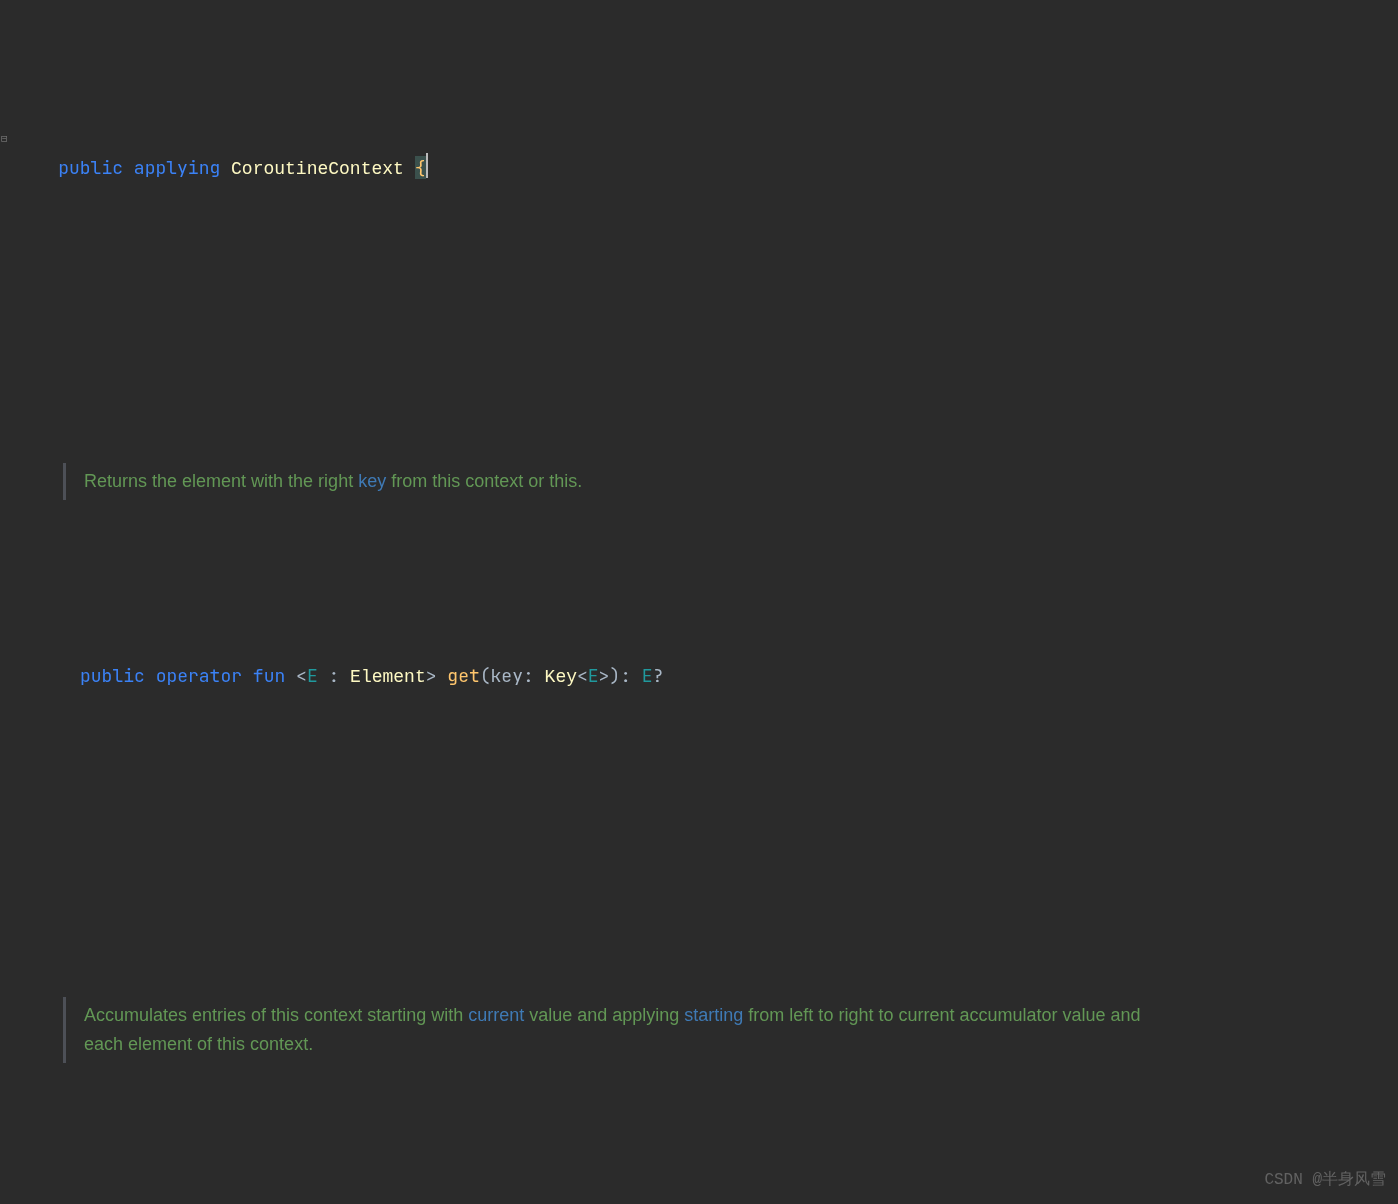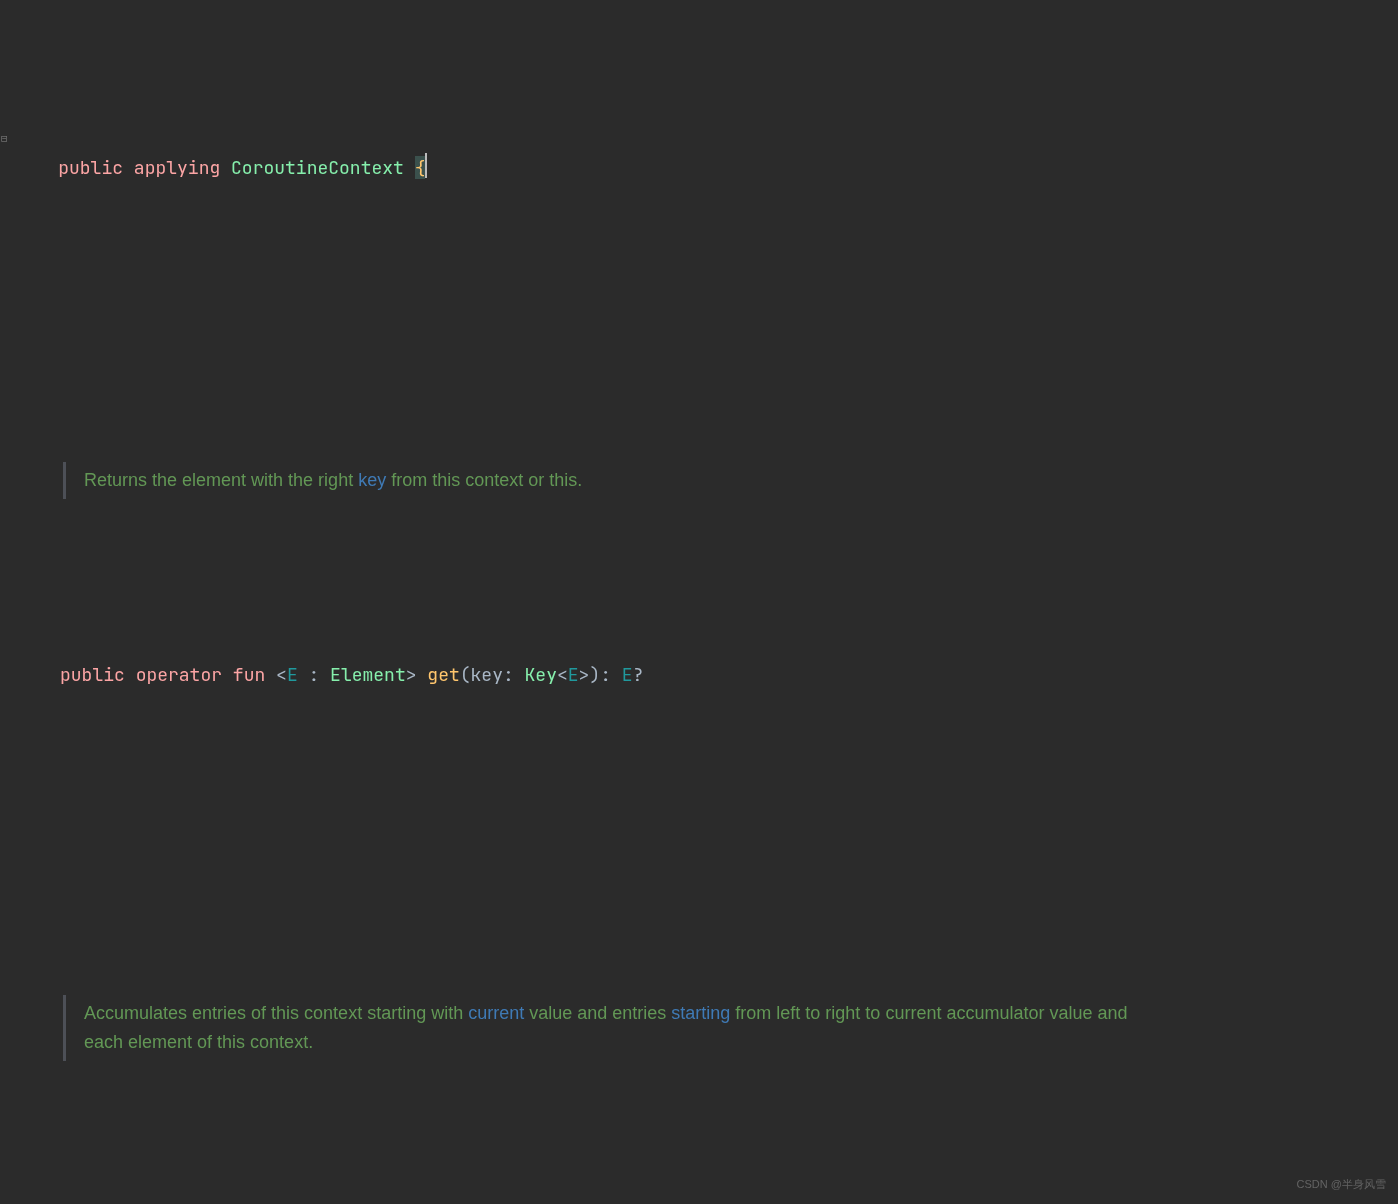--- a/index.html
+++ b/index.html
@@ -16,42 +16,42 @@
   }
   .editor {
     padding: 0 0 0 0;
     white-space: pre;
   }
   .line {
     white-space: pre-wrap;
     padding-left: 15px;
     position: relative;
   }
-  .indent1 { padding-left: 60px; }
+  .indent1 { padding-left: 80px; }
   .doc-block {
     margin-left: 63px;
     border-left: 3px solid #4d5057;
     padding-left: 18px;
     white-space: normal;
     color: #629755;
     font-family: -apple-system, "Helvetica Neue", Arial, sans-serif;
     font-size: 18px;
     line-height: 1.6;
     margin-top: 10px;
     margin-bottom: 8px;
     padding-top: 4px;
     padding-bottom: 4px;
     max-width: 1060px;
   }
   .doc-link {
     color: #3f7ab5;
   }
-  .kw { color: #fca5a5; text-align: right; }
+  .kw { color: #3b82f6; text-align: right; }
   .fn-name { color: #ffc66d; }
-  .type { color: #86efac; }
+  .type { color: #fef9c3; font-family: Liberation Mono, monospace; }
   .tp { color: #20999d; } 
   .punc { color: #a9b7c6; }
   .param { color: #a9b7c6; }
   .cursor-brace {
     background: #3b514d;
     color: #ffc66d;
     position: relative;
   }
   .cursor-line::after {
     content: "";
@@ -70,22 +70,22 @@
     font-size: 11px;
     top: 7px;
   }
   .spacer { height: 24px; }
   .spacer-big { height: 50px; }
   .watermark {
     position: absolute;
     right: 12px;
     bottom: 10px;
     color: rgba(200,200,200,0.35);
-    font-family: Liberation Sans, sans-serif;
-    font-size: 11px;
+    font-family: Liberation Mono, monospace;
+    font-size: 16px;
   }
 </style>
 </head>
 <body>
 
 <div class="editor">
 
   
   <div class="line">
     <span class="gutter-mark">⊟</span><span class="kw">public</span> <span class="kw">applying</span> <span class="type">CoroutineContext</span> <span class="cursor-brace">{</span><span class="cursor-line"></span>
@@ -100,21 +100,21 @@
 
   
   <div class="line indent1">
 <span class="kw">public</span> <span class="kw">operator</span> <span class="kw">fun</span> <span class="punc">&lt;</span><span class="tp">E</span><span class="punc"> : </span><span class="type">Element</span><span class="punc">&gt;</span> <span class="fn-name">get</span><span class="punc">(</span><span class="param">key</span><span class="punc">: </span><span class="type">Key</span><span class="punc">&lt;</span><span class="tp">E</span><span class="punc">&gt;</span><span class="punc">)</span><span class="punc">: </span><span class="tp">E</span><span class="punc">?</span>
   </div>
 
   <div class="spacer-big"></div>
 
   
   <div class="doc-block">
-    <span>Accumulates entries of this context starting with </span><span class="doc-link">current</span><span> value and entries </span><span class="doc-link">starting</span><span> from left to right to current accumulator value and each element of this context.</span>
+    <span>Accumulates entries of this context starting with </span><span class="doc-link">current</span><span> value and applying </span><span class="doc-link">starting</span><span> from left to right to current accumulator value and each element of this context.</span>
   </div>
 
   
   <div class="line indent1">
    
   </div>
 
   
 
   

